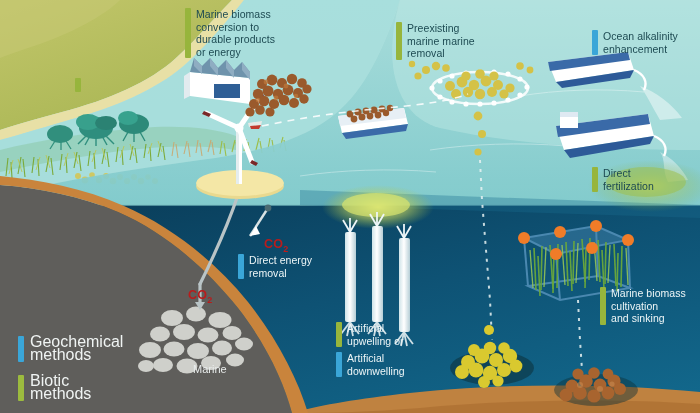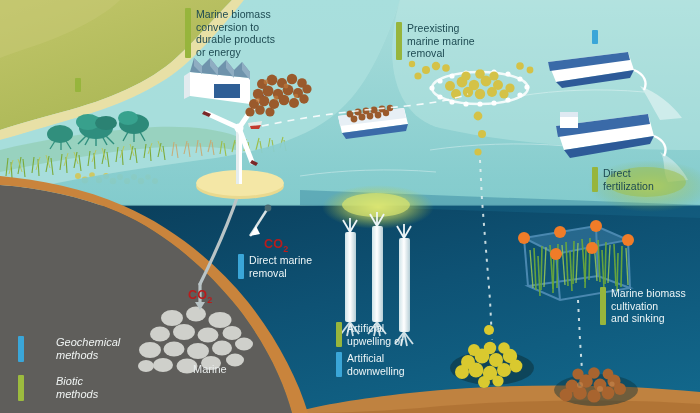--- a/index.html
+++ b/index.html
@@ -87,26 +87,24 @@
     flex-direction: column;
     gap: 13px;
   }
   .leg-item { display: flex; align-items: flex-start; gap: 6px; }
   .leg-bar {
     width: 6px; height: 26px; border-radius: 1px; flex: 0 0 6px;
   }
   .leg-bar.geo    { background: #3aa6d8; }
   .leg-bar.biotic { background: #9cbb3e; }
   .leg-txt {
-    font-size: 11px;
+    font-size: 16px;
     line-height: 12.6px;
-    font-style: italic;
     color: #f0f4f3;
     white-space: pre-line;
-    margin-left: 26px;
   }
 
   
   #credit {
     position: absolute;
     right: 1px; top: 120px;
     transform-origin: right top;
     transform: rotate(90deg) translateY(-100%);
     font-size: 6px;
     letter-spacing: .35px;
@@ -670,31 +668,33 @@
 
   <div class="lbl" id="lbl-preexisting">
     <span class="bar biotic"></span>
     <span class="ltxt dark">Preexisting
 marine marine
 removal</span>
   </div>
 
   <div class="lbl" id="lbl-alkalinity">
     <span class="bar geo"></span>
+    <span class="ltxt dark">Ocean alkalinity
+enhancement</span>
   </div>
 
   <div class="lbl" id="lbl-fertilization">
     <span class="bar biotic"></span>
     <span class="ltxt dark">Direct
 fertilization</span>
   </div>
 
   <div class="lbl" id="lbl-direct">
     <span class="bar geo"></span>
-    <span class="ltxt light">Direct marine
+    <span class="ltxt light">Direct energy
 removal</span>
   </div>
 
   <div class="lbl" id="lbl-cultivation">
     <span class="bar biotic"></span>
     <span class="ltxt light">Marine biomass
 cultivation
 and sinking</span>
   </div>
 

